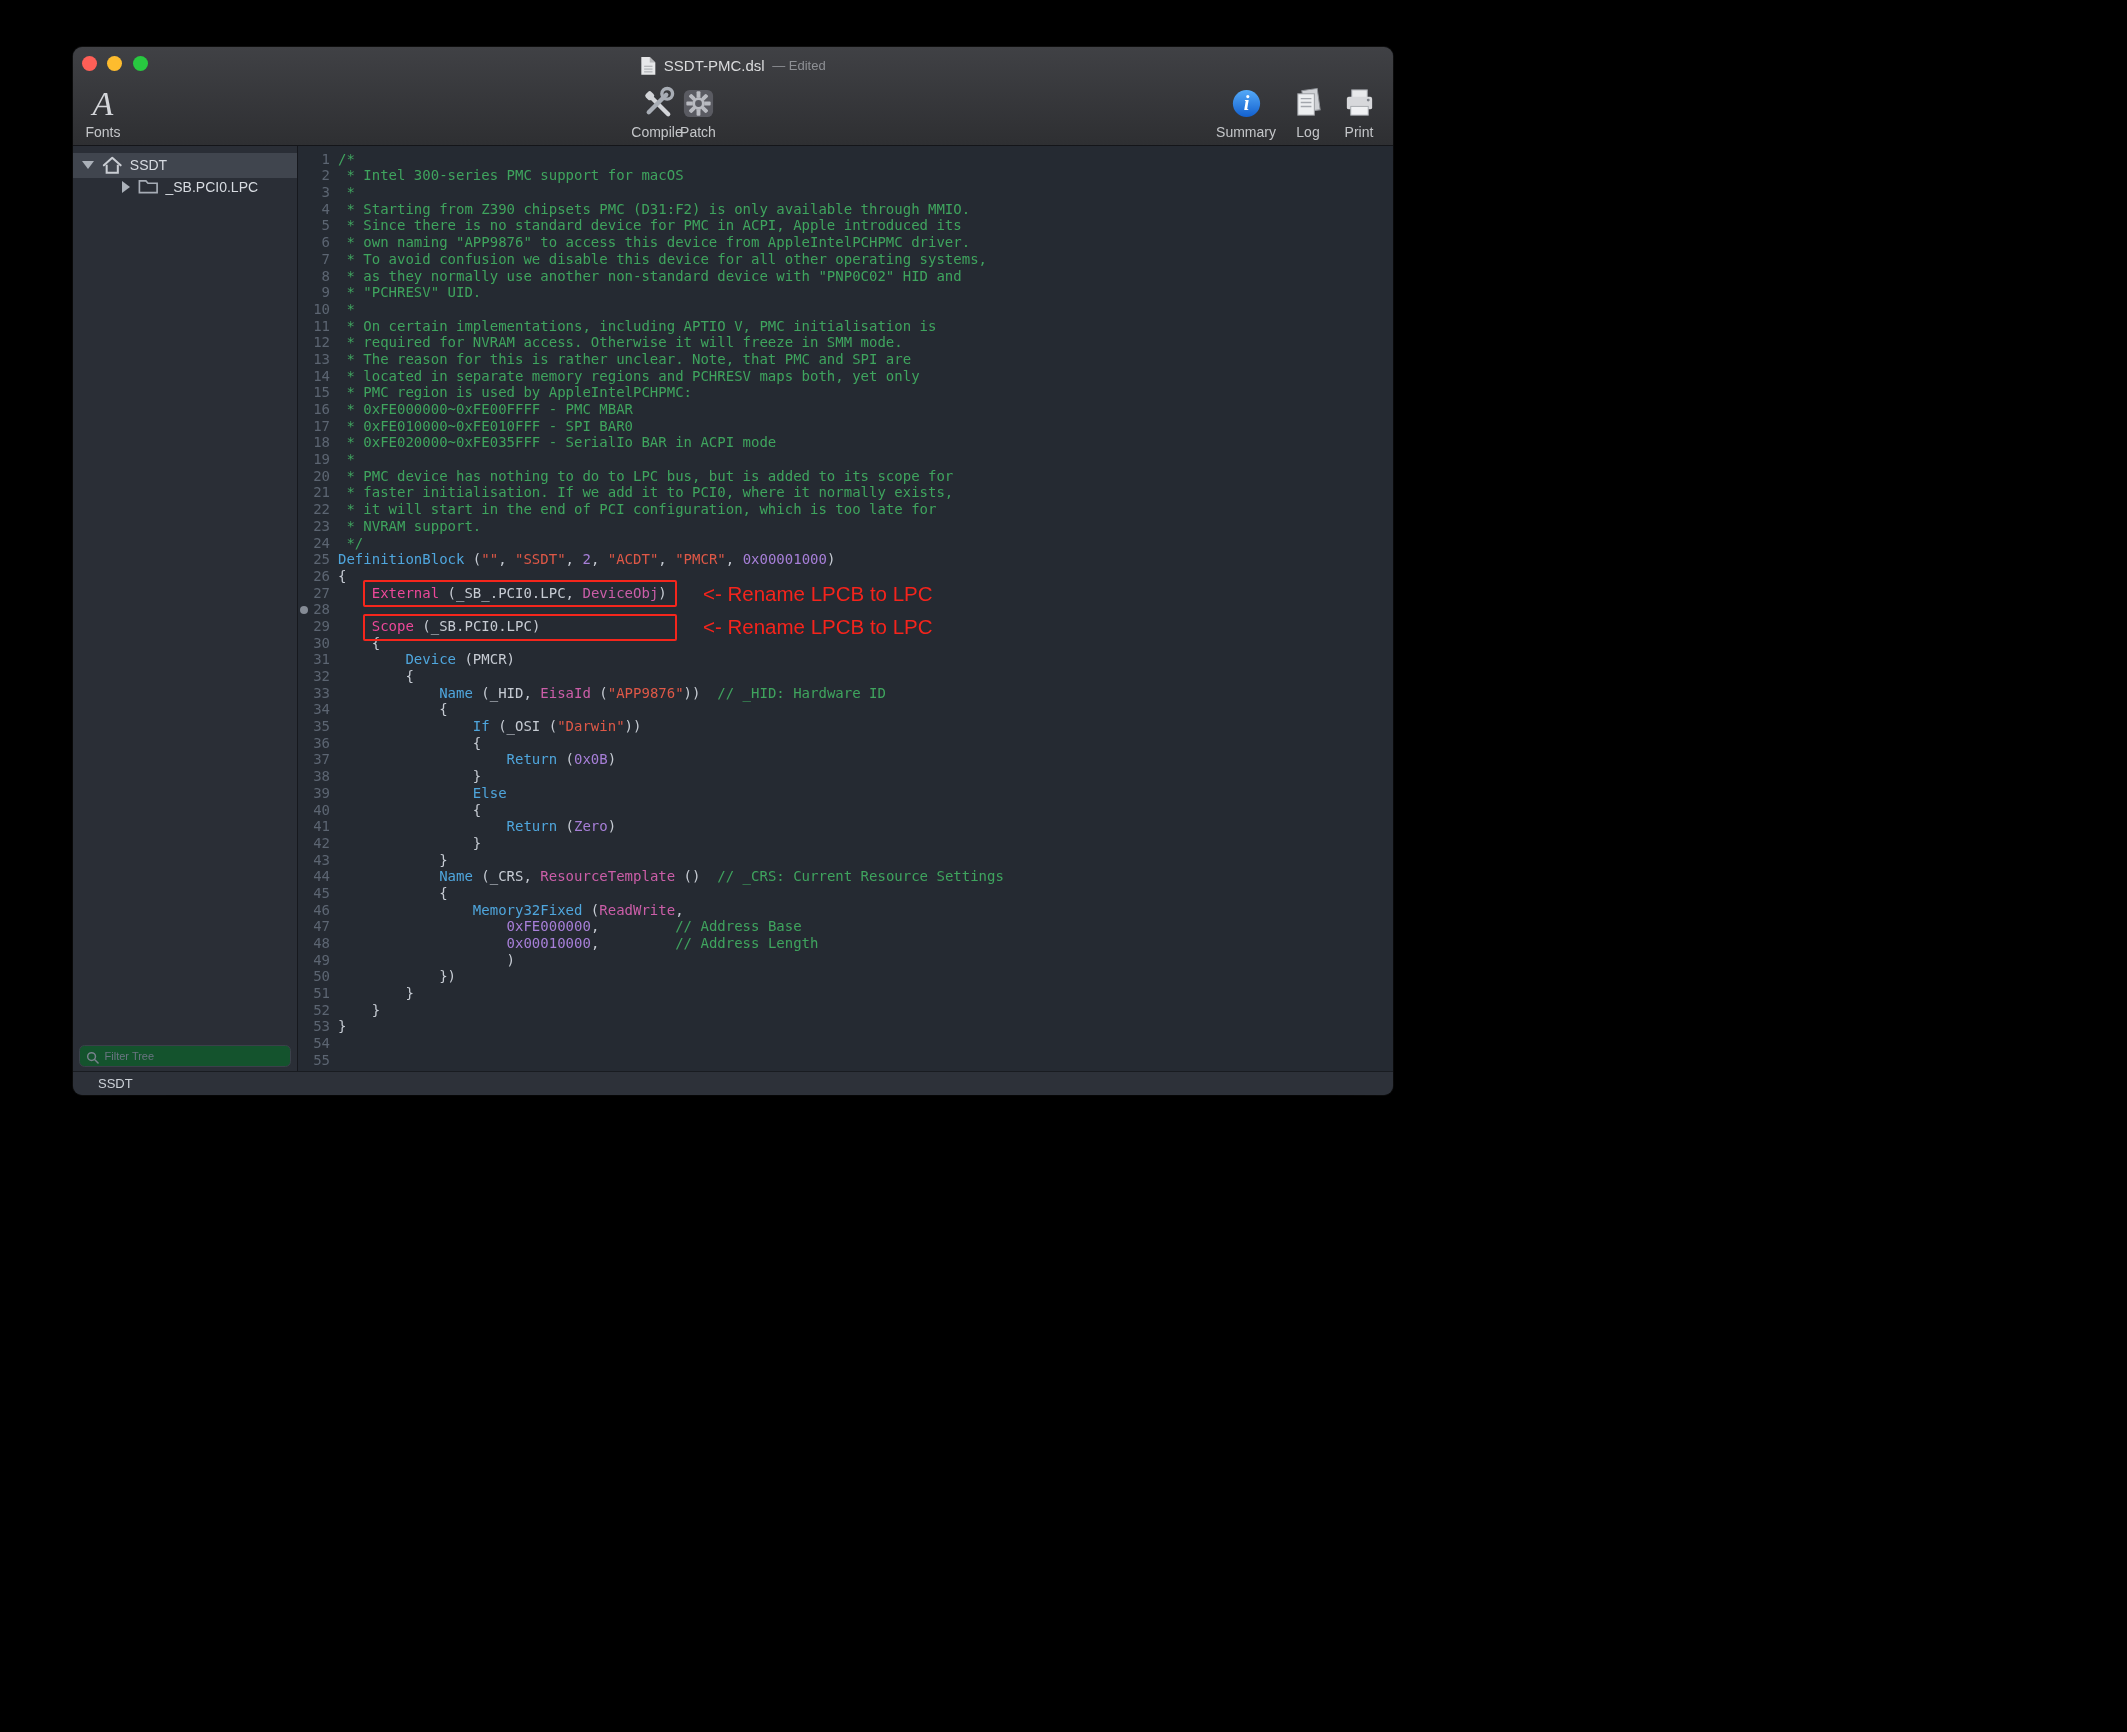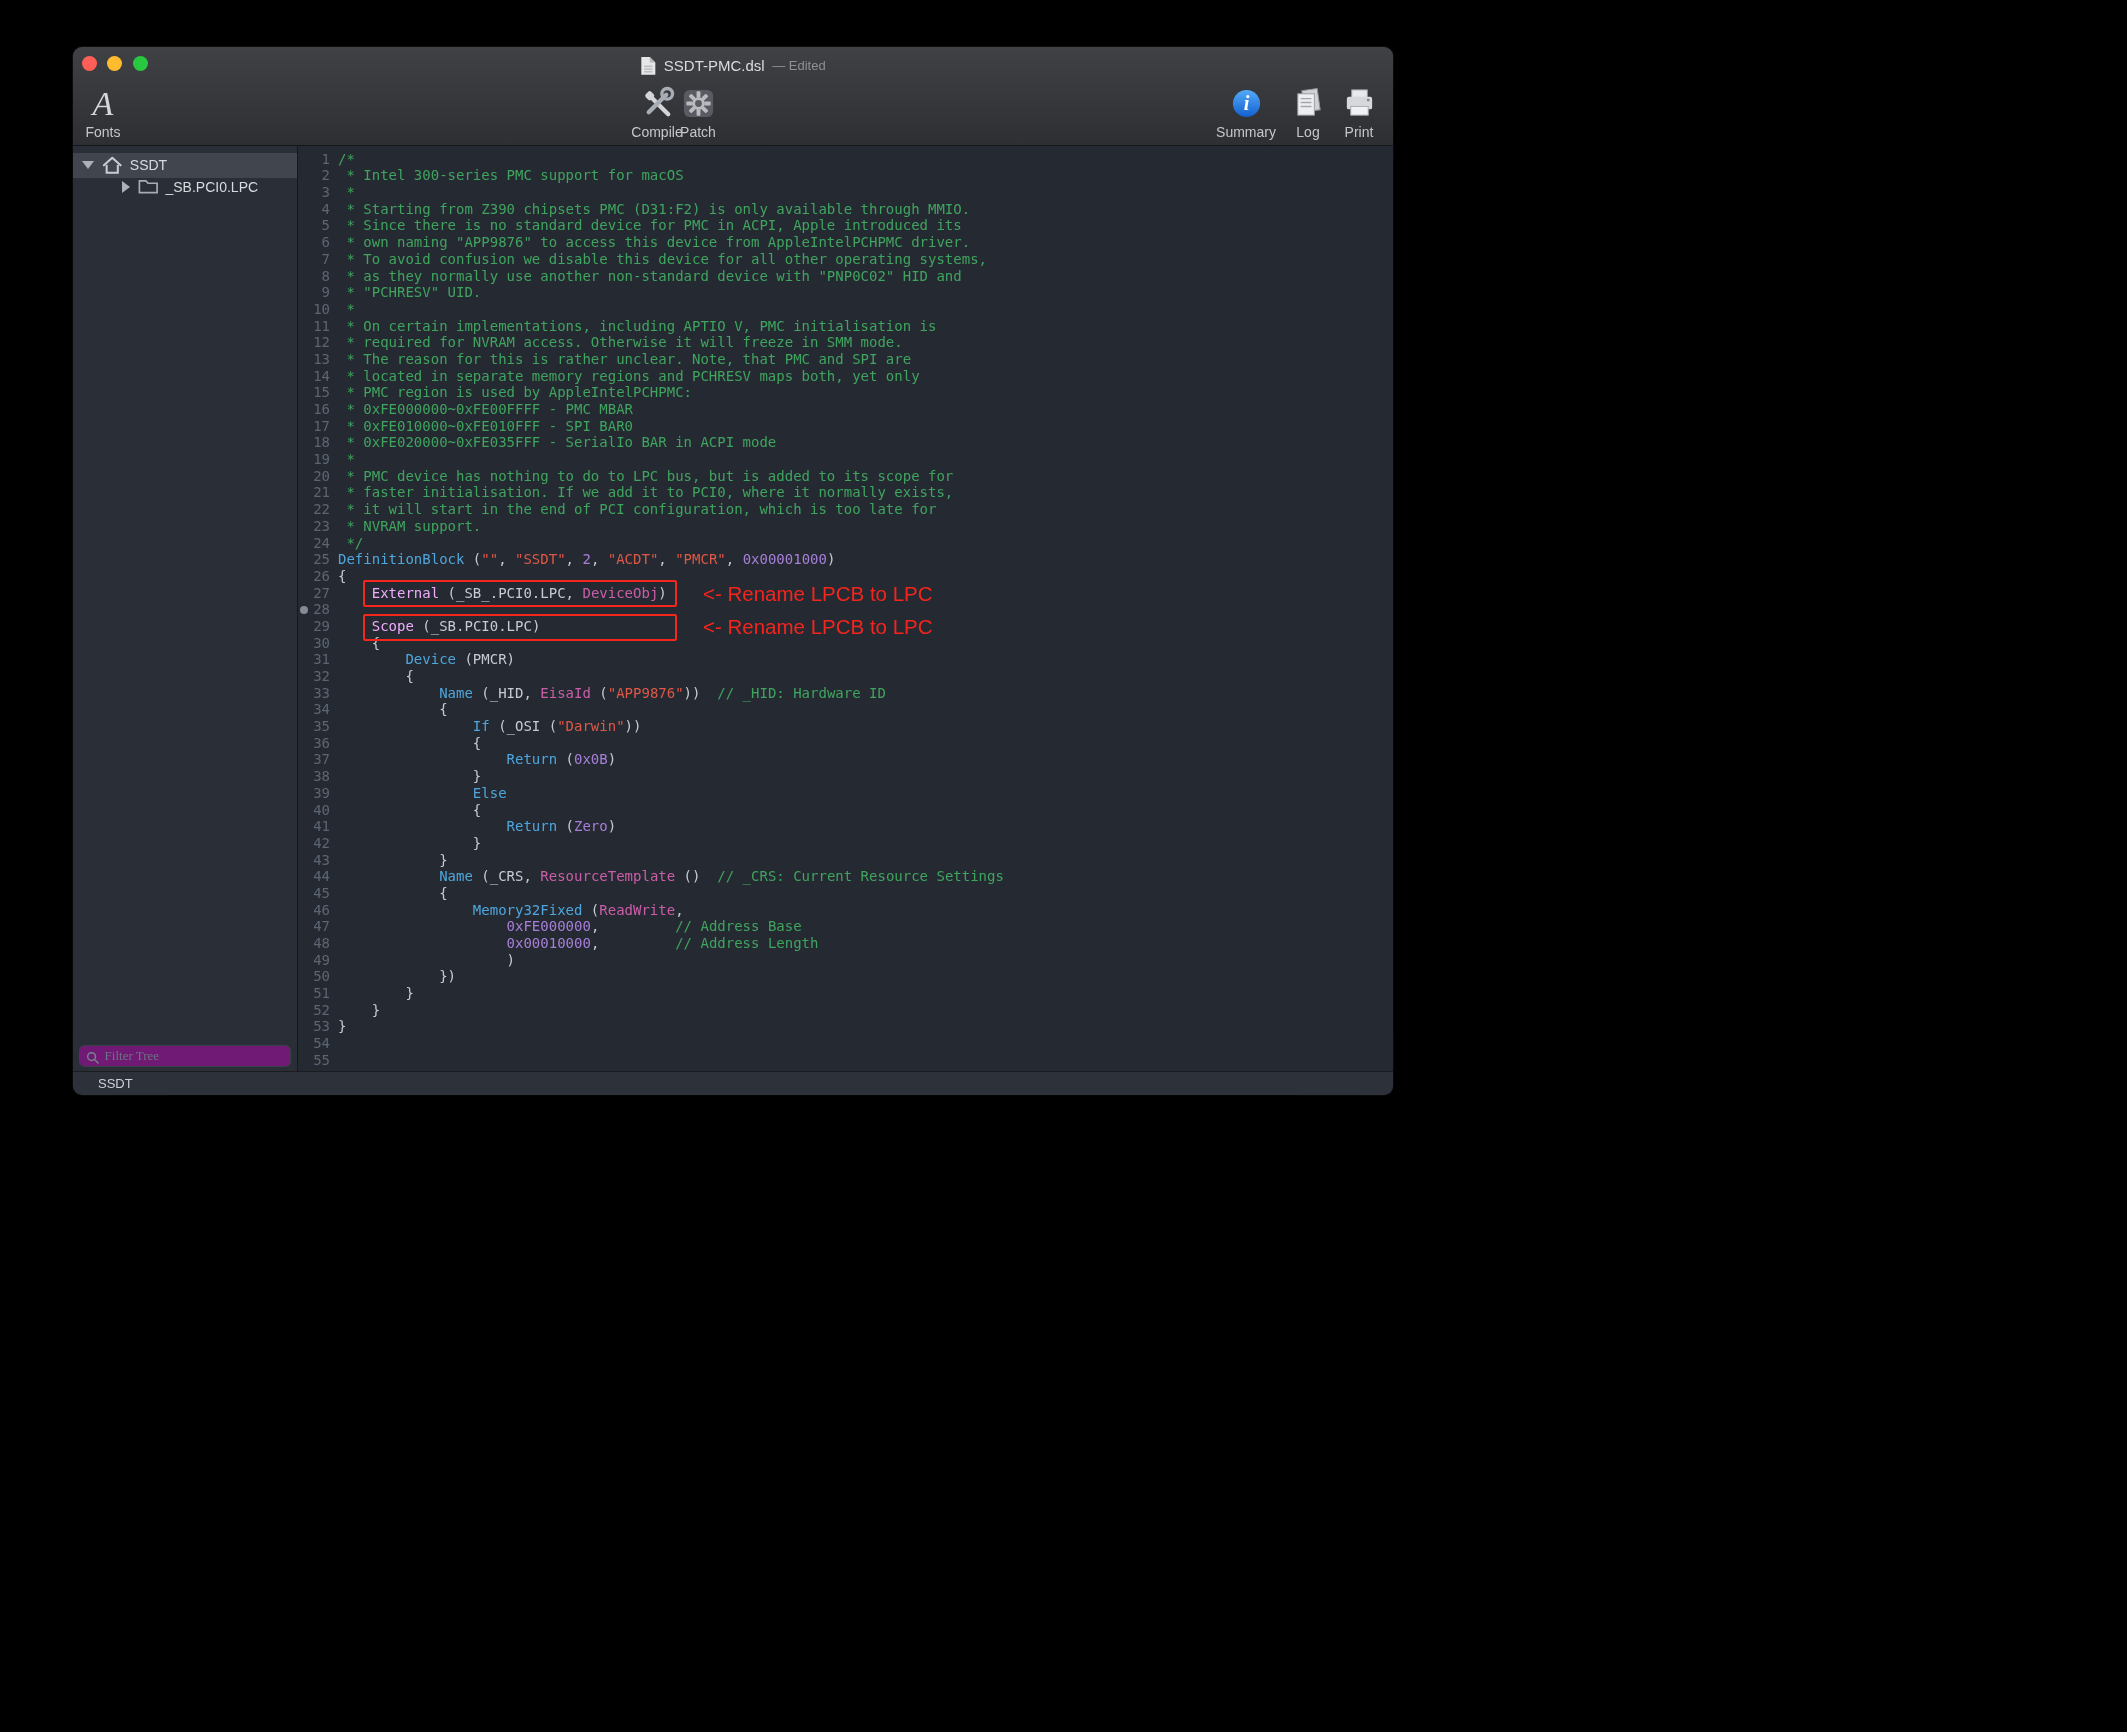--- a/index.html
+++ b/index.html
@@ -39,38 +39,38 @@
   .tree-row.selected { background:#40454e; }
   .tri { display:inline-block; width:0; height:0; }
   .tri-down  { border-left:6.5px solid transparent; border-right:6.5px solid transparent;
                border-top:8.4px solid #abb1b9; }
   .tri-right { border-top:6.5px solid transparent; border-bottom:6.5px solid transparent;
                border-left:8.4px solid #abb1b9; }
   .row-icon { display:inline-flex; align-items:center; }
   .row-label { font-size:14px; color:#d7dbe1; white-space:pre; }
 
   .filter { position:absolute; left:5.6px; right:5.6px; bottom:3.7px; height:22.4px; }
-  .filter input { width:100%; height:100%; background:#701a75; border:0.9px solid #3b404a;
-                  border-radius:5.6px; color:#b6bcc6; font-size:13px; padding:0 7.5px 0 25px;
-                  outline:none; font-family:Liberation Serif, serif; }
+  .filter input { width:100%; height:100%; background:#14532d; border:0.9px solid #3b404a;
+                  border-radius:5.6px; color:#b6bcc6; font-size:11px; padding:0 7.5px 0 25px;
+                  outline:none; font-family:Liberation Sans, sans-serif; }
   .filter input::placeholder { color:#6b7482; }
   .mag { position:absolute; left:7.5px; top:4.7px; }
 
   .editor { position:absolute; left:224px; top:0; right:0; bottom:0;
             background:#252a32; border-left:0.9px solid #16181d; overflow:hidden; }
   .gutter { position:absolute; left:0; top:4.7px; width:32px; text-align:right;
             font:14px/16.7px "DejaVu Sans Mono",monospace; color:#5c6572; }
   .code   { position:absolute; left:40px; top:4.7px; right:0;
             font:14px/16.7px "DejaVu Sans Mono",monospace; color:#c6cbd3; }
   .ln,.cl { height:16.7px; white-space:pre; }
 
   .tok-p { color:#c6cbd3; }
   .tok-c { color:#3fa45e; }
   .tok-k { color:#4fa6dd; }
-  .tok-d { color:#f0abfc; }
+  .tok-d { color:#ec4899; }
   .tok-t { color:#cb5ea8; }
   .tok-s { color:#df5847; }
   .tok-n { color:#a77fd8; }
 
   .hl-box  { position:absolute; left:25px; width:314px; height:27px;
              border:2.8px solid #f5261c; border-radius:1.9px; }
   .hl-note { position:absolute; left:365px; transform:translateY(-50%);
              color:#f5241c; font:500 20.5px/20.5px "Liberation Sans",sans-serif; white-space:pre; }
   .gutter-dot { position:absolute; left:1.9px; top:460px; width:8.4px; height:8.4px;
                 border-radius:50%; background:#858b95; }

